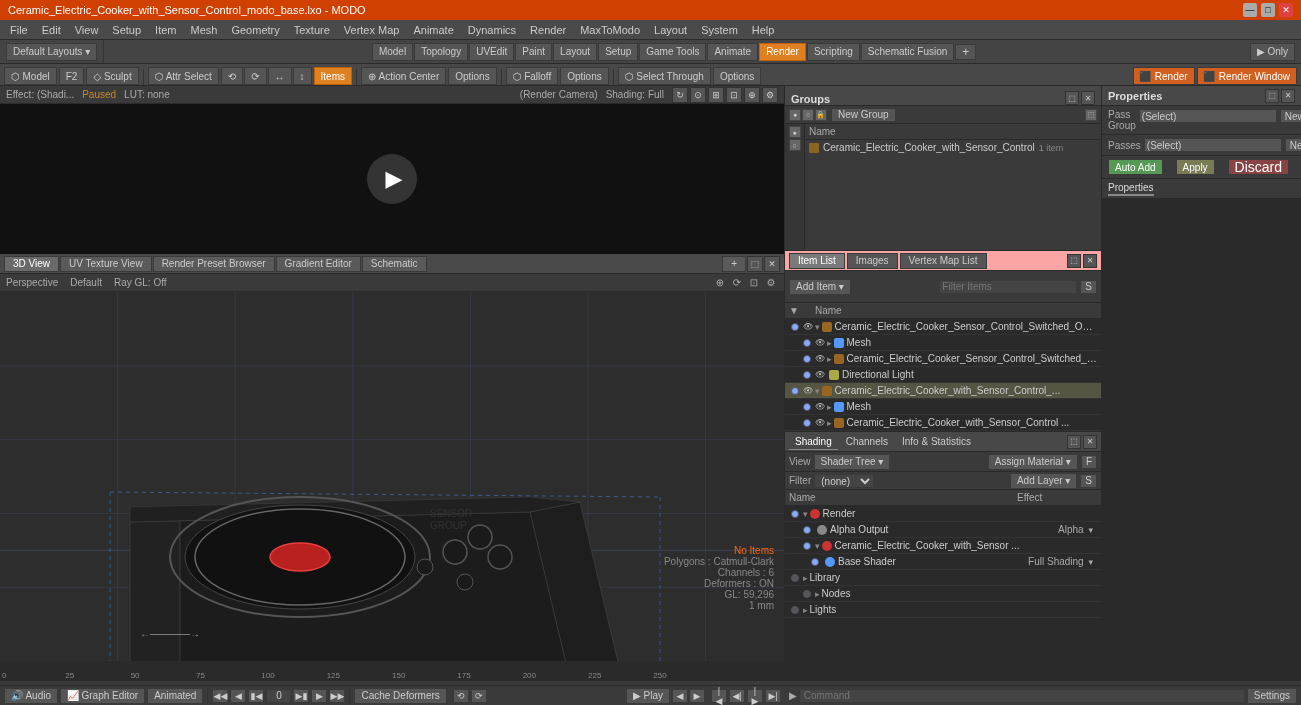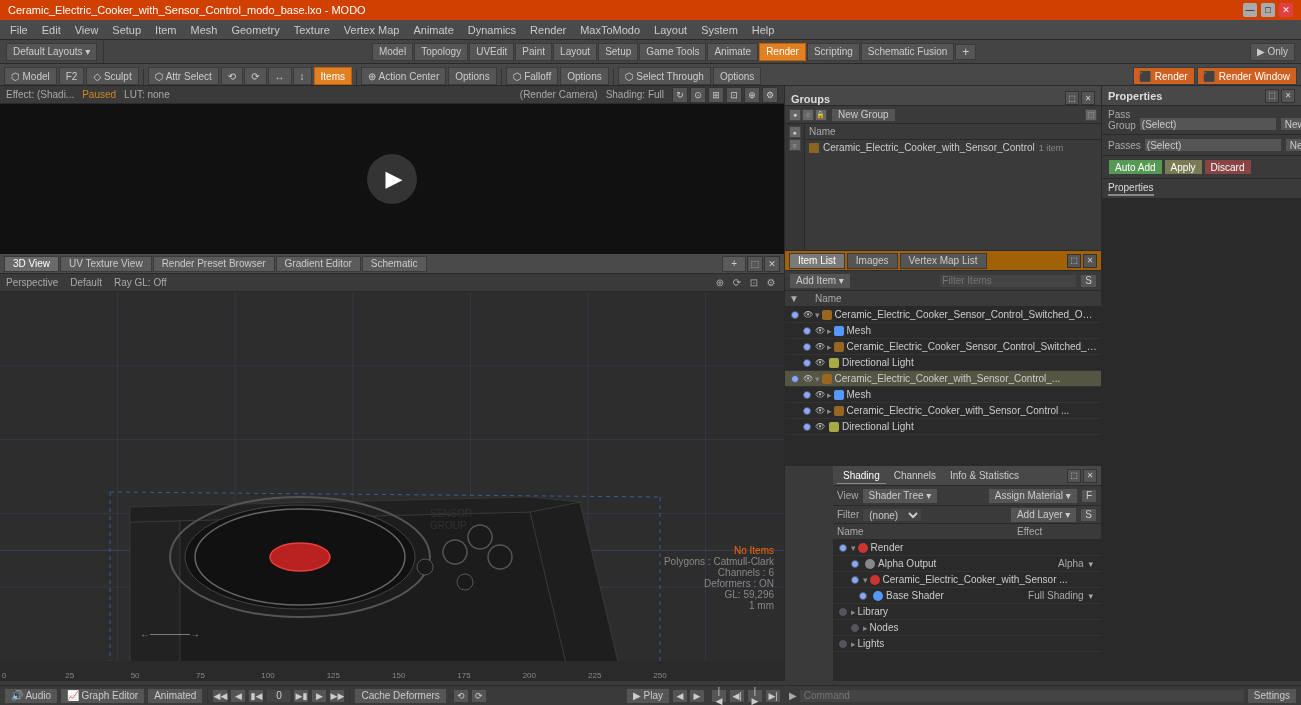--- a/index.html
+++ b/index.html
@@ -340,32 +340,32 @@
           <div class="group-item">
             <div style="width:10px; height:10px; background:#886622; border-radius:1px; margin-right:4px;"></div>
             <span>Ceramic_Electric_Cooker_with_Sensor_Control</span>
             <span class="item-count">1 item</span>
           </div>
         </div>
       </div>
     </div>
 
     <div style="flex:1; display:flex; flex-direction:column; min-height:0; border-bottom:1px solid #2a2a2a;">
-      <div style="background:#a16207; height:20px; display:flex; align-items:center; padding:0 4px; gap:14px; border-bottom:1px solid #2a2a2a; justify-content:space-between;text-align:center;">
+      <div style="background:#fca5a5; height:20px; display:flex; align-items:center; padding:0 4px; gap:14px; border-bottom:1px solid #2a2a2a; justify-content:space-between;text-align:center;">
         <div style="display:flex; gap:2px;">
           <div class="items-tab active">Item List</div>
           <div class="items-tab">Images</div>
           <div class="items-tab">Vertex Map List</div>
         </div>
         <div style="display:flex; gap:2px;">
           <div class="ph-icon">⬚</div>
           <div class="ph-icon">✕</div>
         </div>
       </div>
-      <div style="background:#3a3a3a; height:20px; display:flex; align-items:center; padding:0 4px; gap:3px; border-bottom:1px solid #2a2a2a;">
+      <div style="background:#3a3a3a; height:32px; display:flex; align-items:center; padding:0 4px; gap:3px; border-bottom:1px solid #2a2a2a;">
         <button class="items-tool-btn">Add Item ▾</button>
         <div style="flex:1;"></div>
         <input class="items-filter" type="text" placeholder="Filter Items" style="">
         <button style="background:#555; border:1px solid #3a3a3a; color:#ccc; font-size:10px; height:14px; padding:0 4px; cursor:pointer;">S</button>
       </div>
       <div style="background:#3a3a3a; height:16px; display:flex; align-items:center; padding:0 4px; border-bottom:1px solid #2a2a2a; font-size:10px; color:#aaa;">
         <div style="width:26px;">▼</div>
         <span>Name</span>
       </div>
       <div style="flex:1; background:#2a2a2a; overflow-y:auto; min-height:0;">
@@ -438,21 +438,21 @@
               <div class="vis-dot"></div>
             </div>
           <div class="item-eye">👁</div>
           <span class="expand-icon"> </span>
           <div class="item-type-icon light-icon"></div>
           <span class="item-name">Directional Light</span>
         </div>
       </div>
     </div>
 
-    <div style="height:215px; display:flex; flex-direction:column; border-bottom:1px solid #2a2a2a;margin-left:48px;">
+    <div style="height:249px; display:flex; flex-direction:column; border-bottom:1px solid #2a2a2a;">
       <div style="background:#484848; height:20px; display:flex; align-items:center; padding:0 4px; gap:2px; border-bottom:1px solid #2a2a2a; justify-content:space-between;">
         <div style="display:flex; gap:2px;">
           <div class="shading-tab active">Shading</div>
           <div class="shading-tab">Channels</div>
           <div class="shading-tab">Info &amp; Statistics</div>
         </div>
         <div style="display:flex; gap:2px;">
           <div class="ph-icon">⬚</div>
           <div class="ph-icon">✕</div>
         </div>
@@ -544,35 +544,35 @@
 
   <div style="width:200px; background:#3a3a3a; border-left:1px solid #2a2a2a; display:flex; flex-direction:column;">
     <div style="background:#484848; height:20px; display:flex; align-items:center; padding:0 6px; justify-content:space-between; border-bottom:1px solid #2a2a2a;">
       <span style="color:#ddd; font-size:11px; font-weight:bold;">Properties</span>
       <div style="display:flex; gap:2px;">
         <div class="ph-icon">⬚</div>
         <div class="ph-icon">✕</div>
       </div>
     </div>
 
-    <div style="padding:3px 6px; display:flex; align-items:flex-end; gap:3px; border-bottom:1px solid #2a2a2a;">
+    <div style="padding:3px 6px; display:flex; align-items:flex-start; gap:3px; border-bottom:1px solid #2a2a2a;">
       <span style="color:#aaa; font-size:10px; width:65px;">Pass Group</span>
       <input style="background: rgb(85, 85, 85); border: 1px solid rgb(58, 58, 58); color: rgb(204, 204, 204); font-size: 10px; height: 14px; flex: 1 1 0%; padding: 0px 2px;" type="text" value="(Select)">
       <button style="background:#555; border:1px solid #3a3a3a; color:#ccc; font-size:10px; height:14px; padding:0 4px; cursor:pointer;">New</button>
     </div>
     <div style="padding:3px 6px; display:flex; align-items:center; gap:3px; border-bottom:1px solid #2a2a2a;">
       <span style="color:#aaa; font-size:10px; width:65px;">Passes</span>
       <input style="background: rgb(85, 85, 85); border: 1px solid rgb(58, 58, 58); color: rgb(204, 204, 204); font-size: 10px; height: 14px; flex: 1 1 0%; padding: 0px 2px;" type="text" value="(Select)">
       <button style="background:#555; border:1px solid #3a3a3a; color:#ccc; font-size:10px; height:14px; padding:0 4px; cursor:pointer;">New</button>
     </div>
 
-    <div style="padding:3px 6px; display:flex; gap:1px; border-bottom:1px solid #2a2a2a;">
+    <div style="padding:3px 6px; display:flex; gap:13px; border-bottom:1px solid #2a2a2a;">
       <button style="background:#559955; border:1px solid #3a3a3a; color:white; font-size:10px; height:16px; padding:0 6px; cursor:pointer; display:flex; align-items:center;">Auto Add</button>
       <button style="background:#7a7a55; border:1px solid #3a3a3a; color:white; font-size:10px; height:16px; padding:0 6px; cursor:pointer; display:flex; align-items:center;">Apply</button>
-      <button style="background:#884444; border:1px solid #3a3a3a; color:white; font-size:10px; height:16px; padding:0 6px; cursor:pointer; display:flex; align-items:center;">Discard</button>
+      <button style="background:#884444; border:1px solid #3a3a3a; color:white; font-size:14px; height:16px; padding:0 6px; cursor:pointer; display:flex; align-items:center;">Discard</button>
     </div>
 
     <div style="background:#3a3a3a; height:20px; display:flex; align-items:center; padding:0 6px; border-bottom:1px solid #2a2a2a;">
       <span style="color:#ddd; font-size:10px; border-bottom:2px solid #888; padding-bottom:1px;">Properties</span>
     </div>
     <div style="flex:1; background:#2a2a2a;">
     </div>
   </div>
 
 </div>

